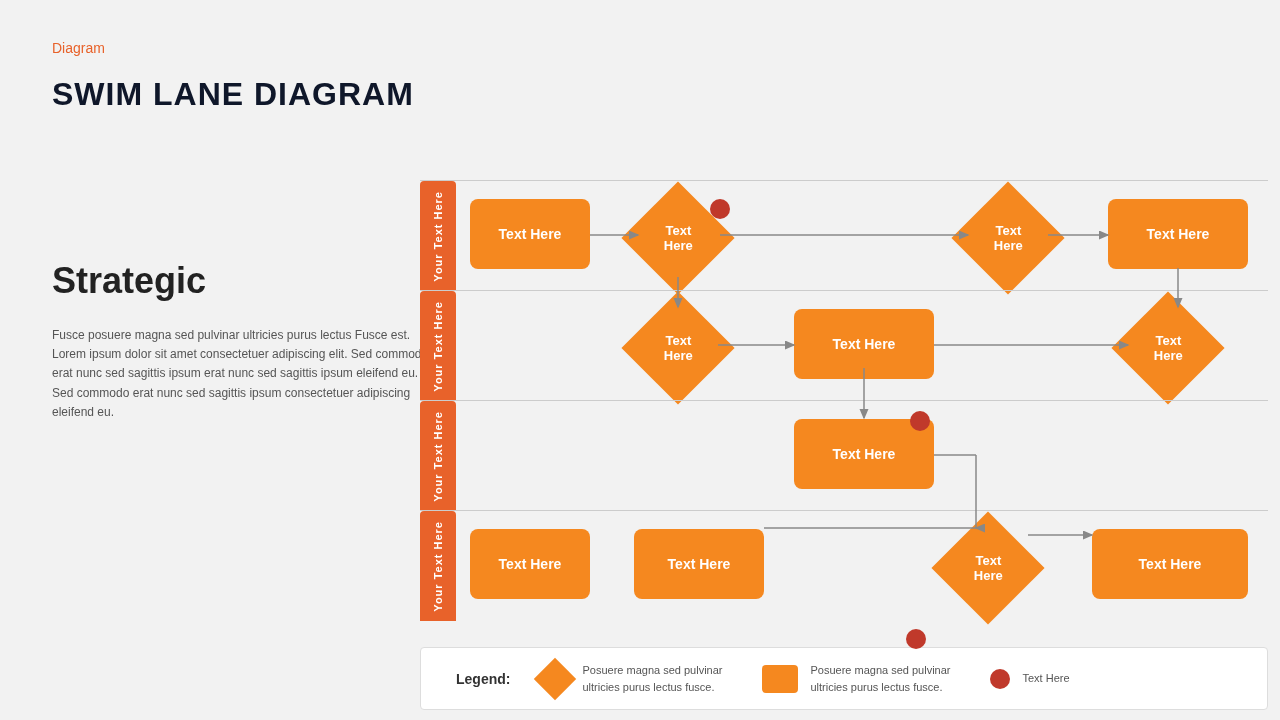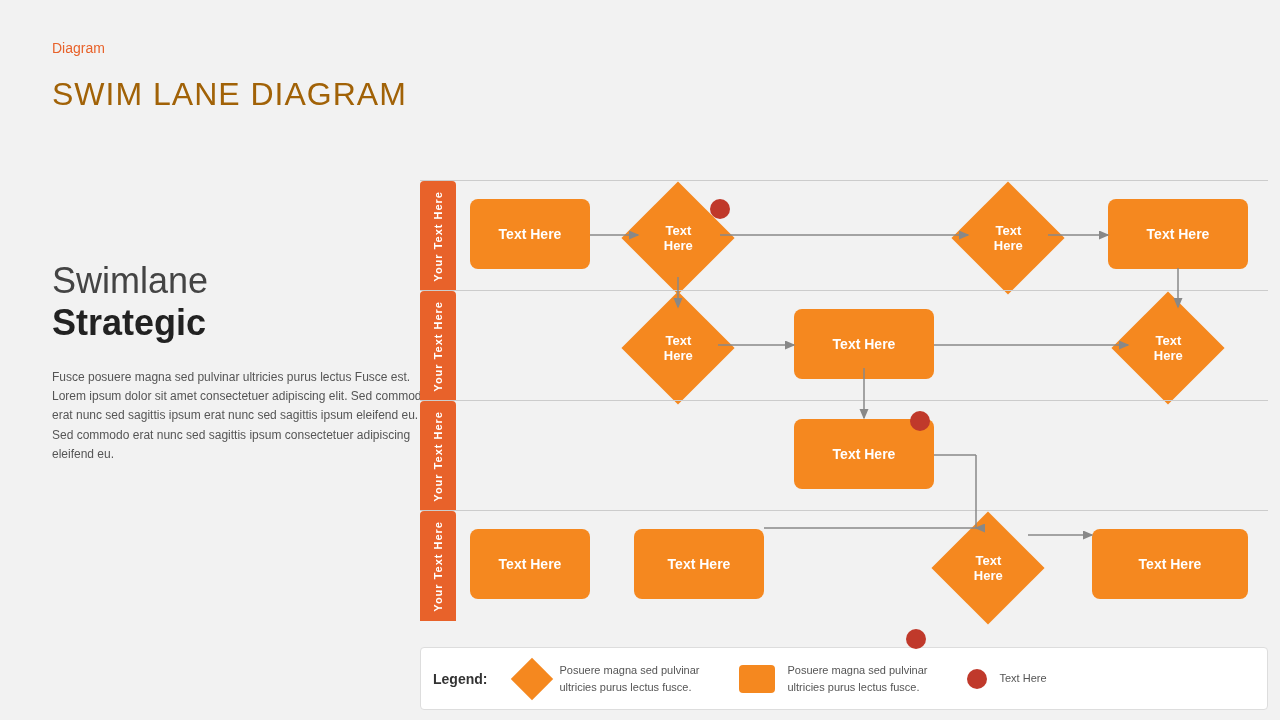--- a/index.html
+++ b/index.html
@@ -17,23 +17,23 @@
       position: absolute;
       top: 40px;
       left: 52px;
     }
     .header-label {
       color: #e8622a;
       font-size: 14px;
       margin-bottom: 20px;
     }
     .header-title {
-      color: #a16207;
+      color: #0f172a;
       font-size: 32px;
-      font-weight: 400;
+      font-weight: 700;
       letter-spacing: 1px;
       text-transform: uppercase;
     }
 
     
     .left-panel {
       position: absolute;
       top: 260px;
       left: 52px;
       width: 380px;
@@ -168,21 +168,21 @@
 
     
     .legend {
       position: absolute;
       bottom: 10px;
       left: 420px;
       width: 848px;
       background: white;
       border: 1px solid #ddd;
       border-radius: 4px;
-      padding: 14px 12px;
+      padding: 14px 35px;
       display: flex;
       align-items: center;
       gap: 20px;
     }
     .legend-label {
       font-size: 14px;
       font-weight: 700;
       color: #333;
       margin-right: 10px;
     }
@@ -221,21 +221,20 @@
   </style>
 </head>
 <body>
 
 <div class="header">
   <div class="header-label">Diagram</div>
   <div class="header-title">SWIM LANE DIAGRAM</div>
 </div>
 
 <div class="left-panel">
-  <div class="swimlane-label">Swimlane</div>
   <div class="strategic-label">Strategic</div>
   <div class="body-text">Fusce posuere magna sed pulvinar ultricies purus lectus Fusce est. Lorem ipsum dolor sit amet consectetuer adipiscing elit. Sed commodo  erat nunc sed sagittis ipsum erat nunc sed sagittis ipsum eleifend eu. Sed commodo  erat nunc sed sagittis ipsum consectetuer adipiscing eleifend eu.</div>
 </div>
 
 <div class="diagram">
   <div class="lanes-container">
 
     <div class="lane lane-1">
       <div class="lane-header" style="height:110px;">
         <span class="lane-header-text">Your Text Here</span>

